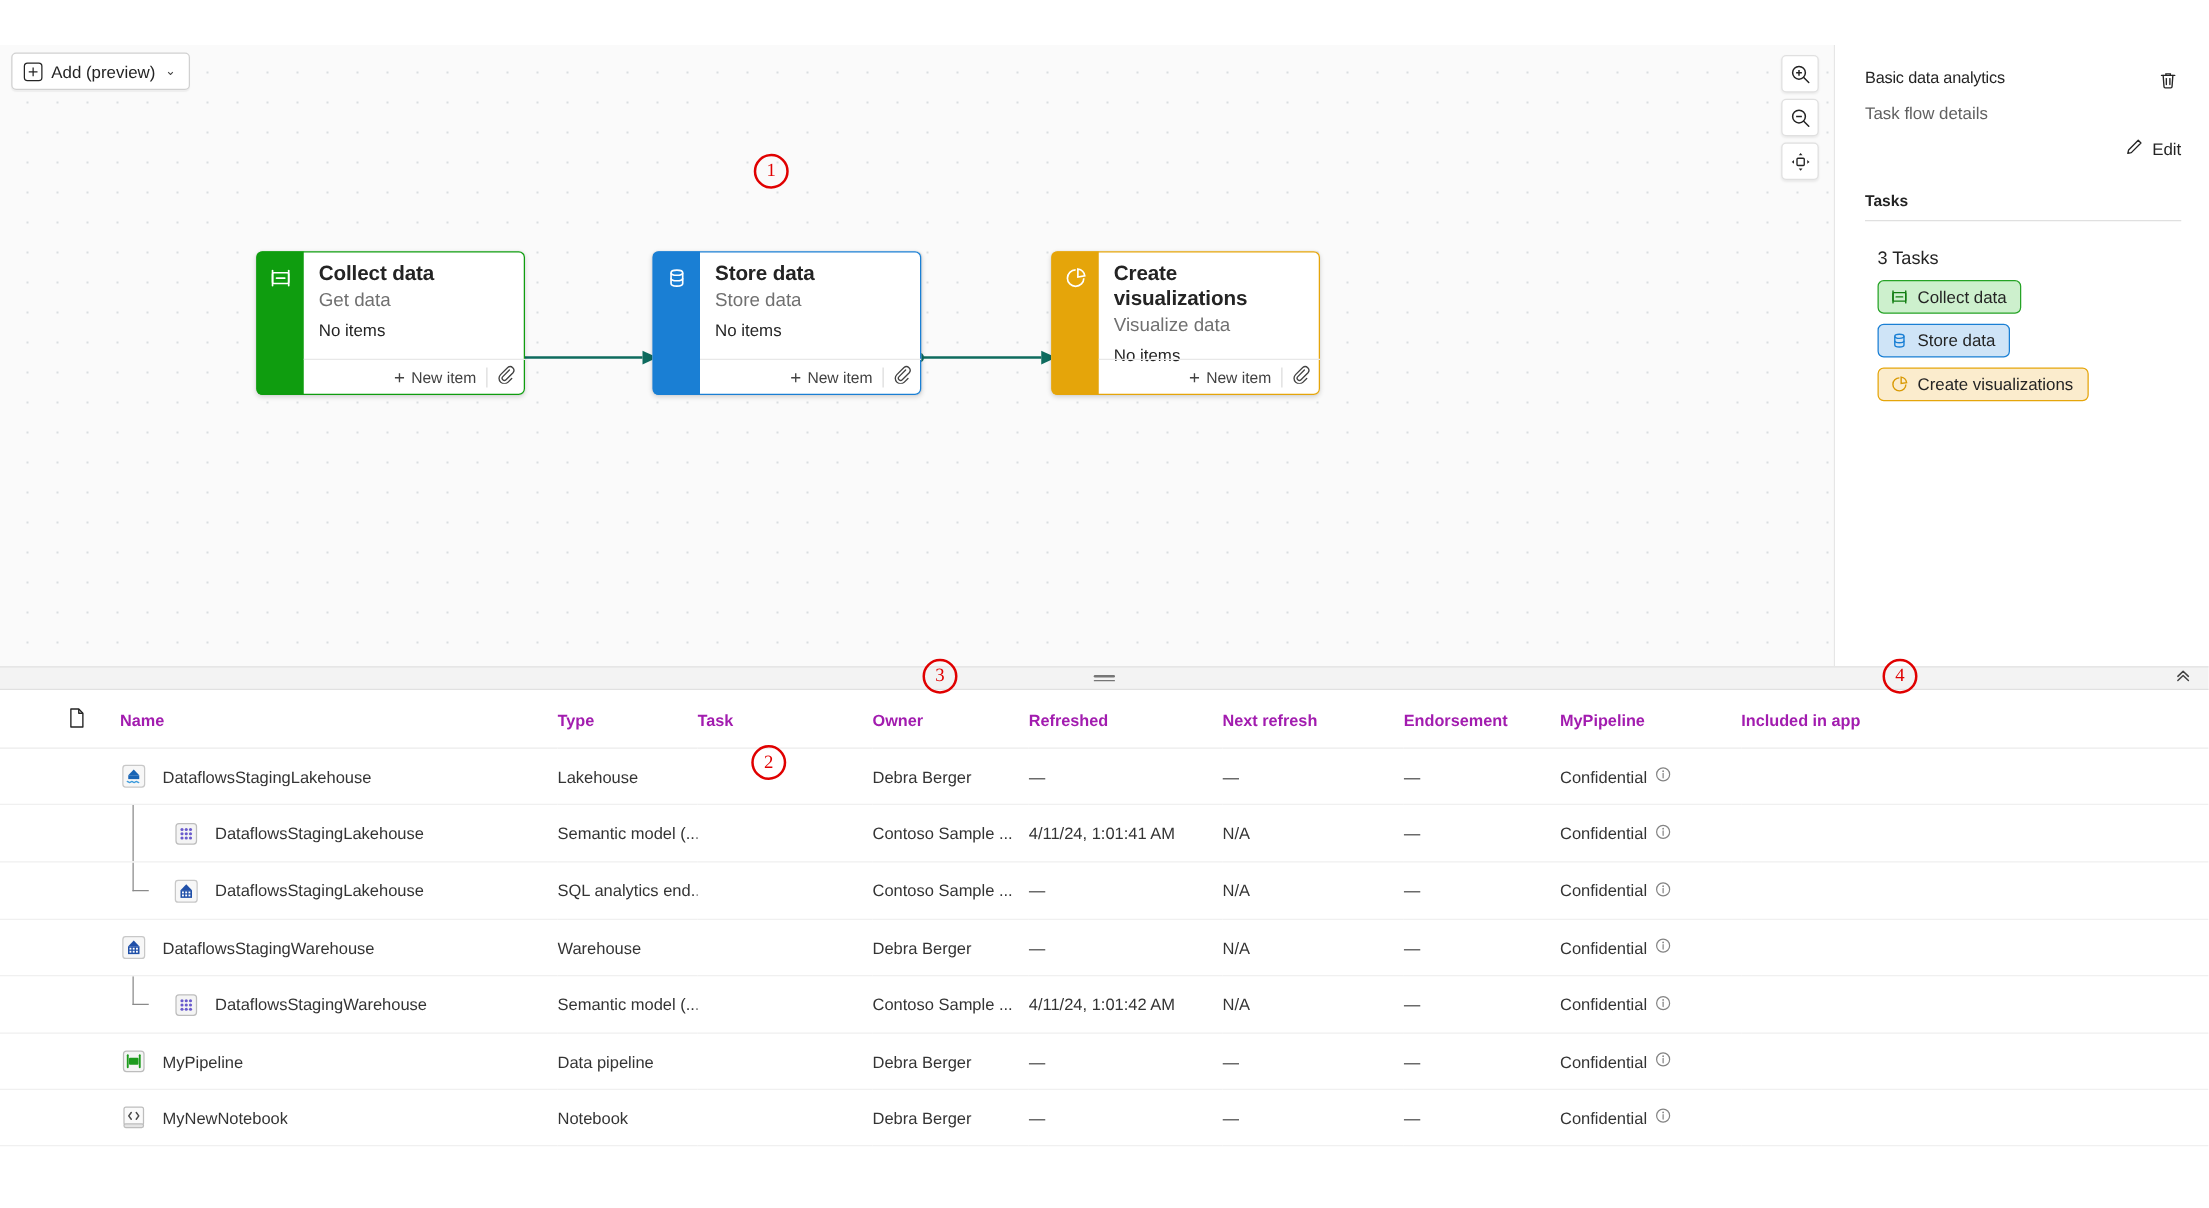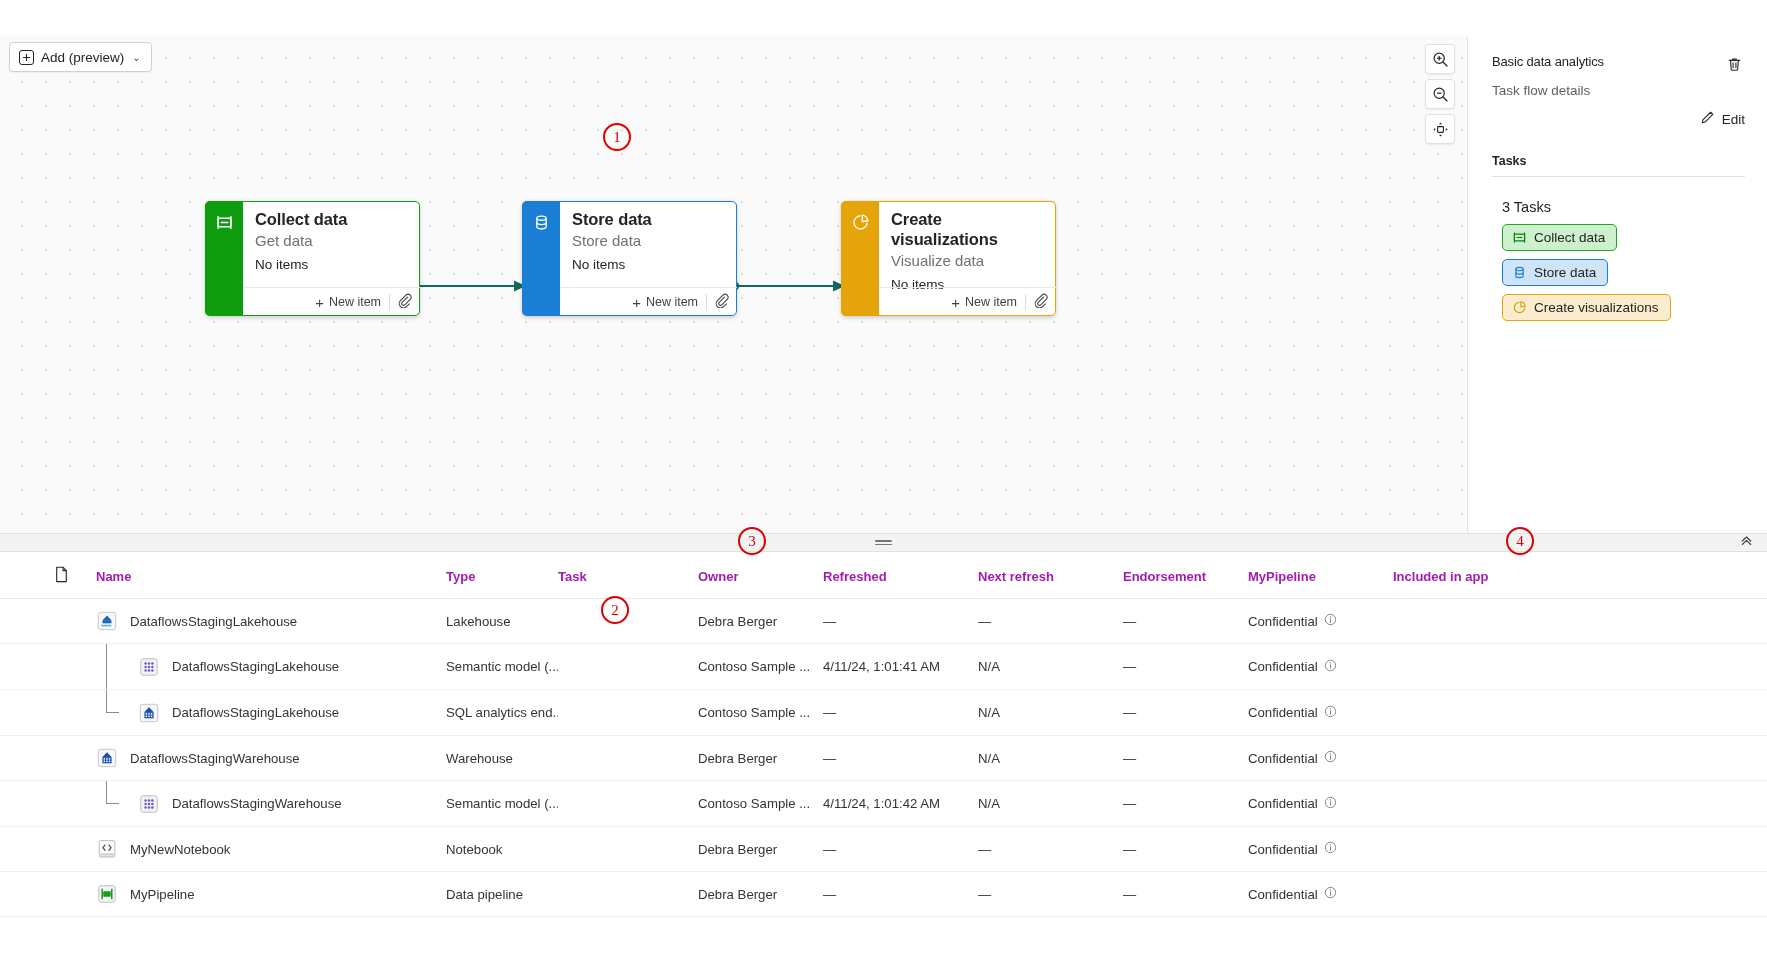--- a/index.html
+++ b/index.html
@@ -630,32 +630,32 @@
                   </svg></span>
               </span></td>
             <td class="c-app"></td>
           </tr>
           <tr class="row">
             <td class="c-icon"></td>
             <td class="c-name">
               <div class="name-cell">
                 <span class="item-icon">
                   <svg width="20" height="20" viewBox="0 0 20 20">
-                    <rect x="2.2" y="1.6" width="15.6" height="14.4" rx="1.6" fill="#fafafa" stroke="#bdbdbd" stroke-width="1"></rect>
-                    <rect x="2.2" y="15" width="15.6" height="3" rx="1.4" fill="#e4e4e4" stroke="#bdbdbd" stroke-width="1"></rect>
-                    <g stroke="#4a4a4a" stroke-width="1.2" fill="none" stroke-linecap="round" stroke-linejoin="round">
-                      <polyline points="8,6 6,8.7 8,11.4"></polyline>
-                      <polyline points="12,6 14,8.7 12,11.4"></polyline>
+                    <rect x="1.8" y="1.8" width="16.4" height="16.4" rx="2.4" fill="#f5f5f5" stroke="#bdbdbd" stroke-width="1"></rect>
+                    <g stroke="#1d9b1d" stroke-width="1.5" fill="none" stroke-linecap="round">
+                      <rect x="6.2" y="7.2" width="7.6" height="5.6" rx="0.8" fill="#1d9b1d" stroke="none"></rect>
+                      <line x1="5.2" y1="5.2" x2="5.2" y2="14.8"></line>
+                      <line x1="14.8" y1="5.2" x2="14.8" y2="14.8"></line>
                     </g>
                   </svg>
                 </span>
-                <span class="name-text">MyNewNotebook</span>
+                <span class="name-text">MyPipeline</span>
               </div>
             </td>
-            <td class="c-type">Notebook</td>
+            <td class="c-type">Data pipeline</td>
             <td class="c-task"></td>
             <td class="c-owner">Debra Berger</td>
             <td class="c-refr dash">—</td>
             <td class="c-next dash">—</td>
             <td class="c-endo dash">—</td>
             <td class="c-sens"><span class="sens">
                 <span>Confidential</span>
                 <span class="info-i"><svg width="13" height="13" viewBox="0 0 14 14" fill="none" stroke="#5a5a5a" stroke-width="1.05">
                     <circle cx="7" cy="7" r="5.6"></circle>
                     <line x1="7" y1="6.2" x2="7" y2="10" stroke-linecap="round"></line>
@@ -663,32 +663,32 @@
                   </svg></span>
               </span></td>
             <td class="c-app"></td>
           </tr>
           <tr class="row">
             <td class="c-icon"></td>
             <td class="c-name">
               <div class="name-cell">
                 <span class="item-icon">
                   <svg width="20" height="20" viewBox="0 0 20 20">
-                    <rect x="1.8" y="1.8" width="16.4" height="16.4" rx="2.4" fill="#f5f5f5" stroke="#bdbdbd" stroke-width="1"></rect>
-                    <g stroke="#1d9b1d" stroke-width="1.5" fill="none" stroke-linecap="round">
-                      <rect x="6.2" y="7.2" width="7.6" height="5.6" rx="0.8" fill="#1d9b1d" stroke="none"></rect>
-                      <line x1="5.2" y1="5.2" x2="5.2" y2="14.8"></line>
-                      <line x1="14.8" y1="5.2" x2="14.8" y2="14.8"></line>
+                    <rect x="2.2" y="1.6" width="15.6" height="14.4" rx="1.6" fill="#fafafa" stroke="#bdbdbd" stroke-width="1"></rect>
+                    <rect x="2.2" y="15" width="15.6" height="3" rx="1.4" fill="#e4e4e4" stroke="#bdbdbd" stroke-width="1"></rect>
+                    <g stroke="#4a4a4a" stroke-width="1.2" fill="none" stroke-linecap="round" stroke-linejoin="round">
+                      <polyline points="8,6 6,8.7 8,11.4"></polyline>
+                      <polyline points="12,6 14,8.7 12,11.4"></polyline>
                     </g>
                   </svg>
                 </span>
-                <span class="name-text">MyPipeline</span>
+                <span class="name-text">MyNewNotebook</span>
               </div>
             </td>
-            <td class="c-type">Data pipeline</td>
+            <td class="c-type">Notebook</td>
             <td class="c-task"></td>
             <td class="c-owner">Debra Berger</td>
             <td class="c-refr dash">—</td>
             <td class="c-next dash">—</td>
             <td class="c-endo dash">—</td>
             <td class="c-sens"><span class="sens">
                 <span>Confidential</span>
                 <span class="info-i"><svg width="13" height="13" viewBox="0 0 14 14" fill="none" stroke="#5a5a5a" stroke-width="1.05">
                     <circle cx="7" cy="7" r="5.6"></circle>
                     <line x1="7" y1="6.2" x2="7" y2="10" stroke-linecap="round"></line>

